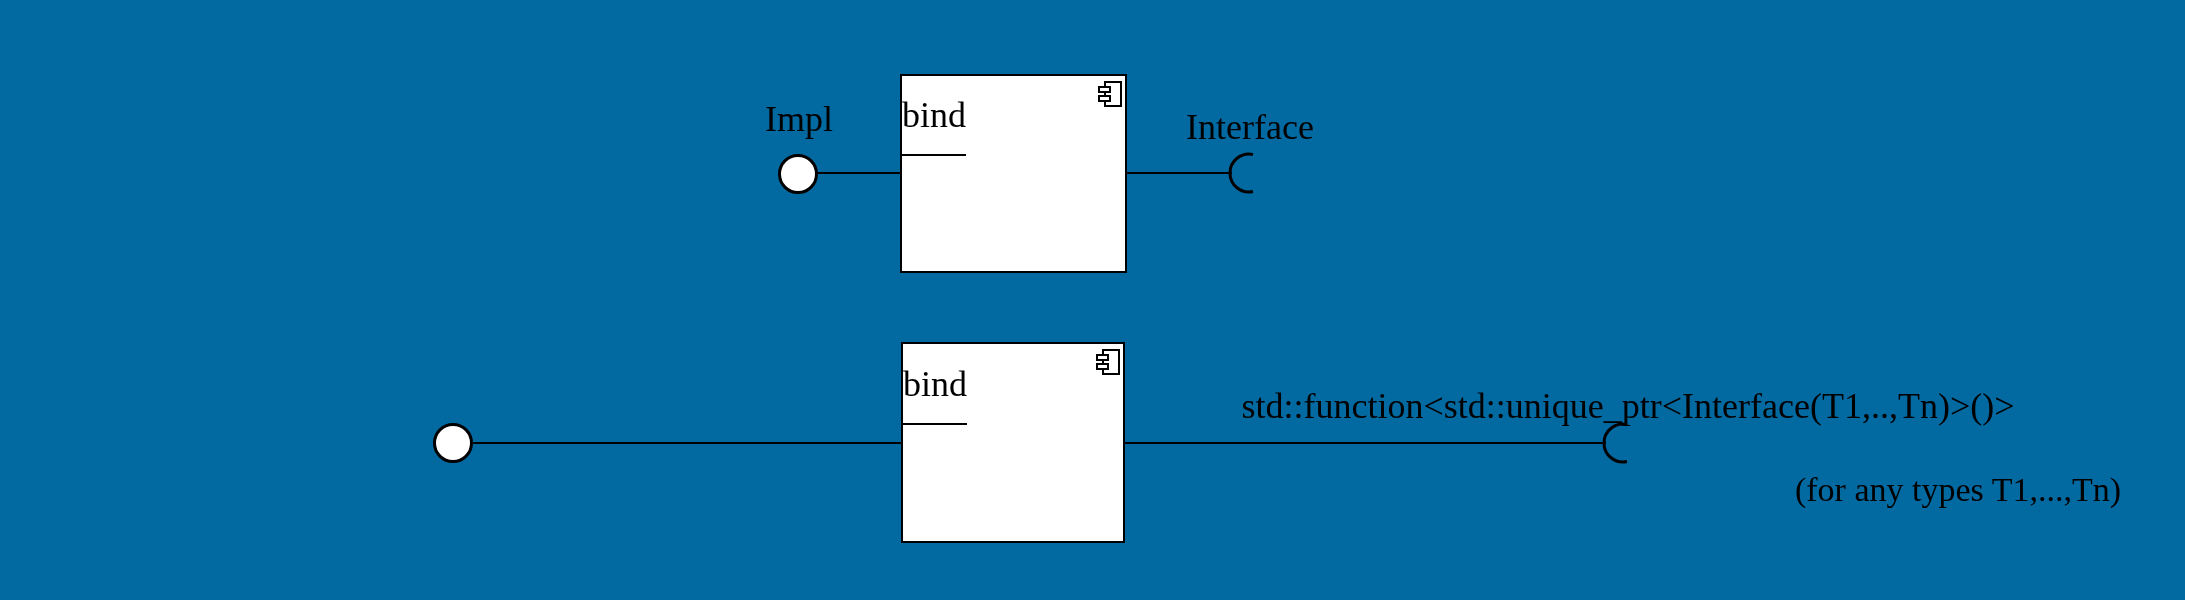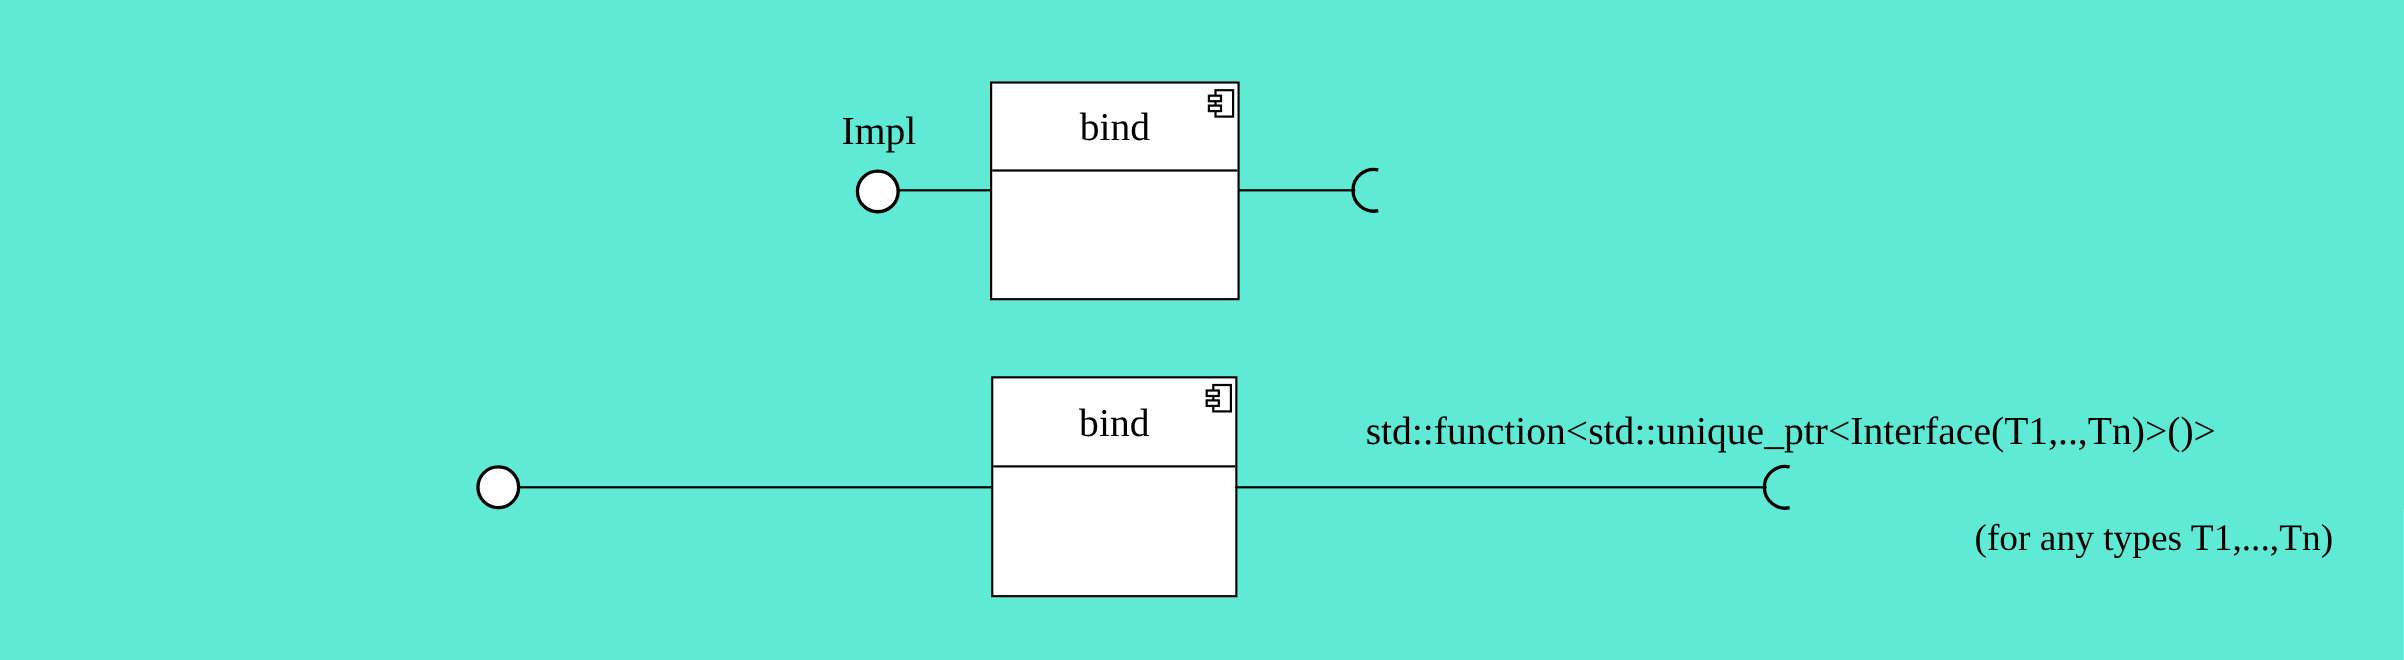--- a/index.html
+++ b/index.html
@@ -5,31 +5,31 @@
   html, body { margin: 0; padding: 0; }
   body {
     width: 2185px; height: 600px;
     background: #ffffff;
     font-family: "Liberation Serif", "DejaVu Serif", serif;
     color: #000000;
   }
   .canvas {
     position: relative;
     width: 2185px; height: 600px;
-    background: #5eead4;
+    background: #0369a1;
     overflow: hidden;
   }
   .abs { position: absolute; }
 
   
   .comp-box {
     border: 2px solid #000;
     background: #fff;
     box-sizing: border-box;
-    display: flex; flex-direction: column;
+    display: flex; flex-direction: row;
   }
   .comp-title {
     border-bottom: 2px solid #000;
     display: flex; align-items: center; justify-content: center;
     font-size: 36px;
     position: relative;
     box-sizing: border-box;
   }
   .comp-body { flex: 1; }
 
@@ -83,20 +83,21 @@
     <rect x="2" y="7" width="11" height="5" fill="#fff" stroke="#000" stroke-width="2"></rect>
     <rect x="2" y="16" width="11" height="5" fill="#fff" stroke="#000" stroke-width="2"></rect>
   </svg>
 
   <div class="abs wire" style="left:1126px; top:172px; width:106px;"></div>
 
   <svg class="abs icon-svg" style="left:1229px; top:153px; overflow:visible;" width="40" height="40" viewBox="0 0 40 40">
     <path d="M 23.95 1.42 A 19 19 0 1 0 23.95 38.58" fill="none" stroke="#000" stroke-width="3"></path>
   </svg>
 
+  <div class="abs lbl" style="left:1100px; top:109px; width:300px;">Interface</div>
 
 
   <div class="abs ball" style="left:433px; top:423px;"></div>
 
   <div class="abs wire" style="left:471px; top:442px; width:431px;"></div>
 
   <div class="abs comp-box" style="left:901px; top:342px; width:224px; height:201px;">
     <div class="comp-title" style="height:81px;">
       <span>bind</span>
     </div>
@@ -108,17 +109,17 @@
     <rect x="2" y="7" width="11" height="5" fill="#fff" stroke="#000" stroke-width="2"></rect>
     <rect x="2" y="16" width="11" height="5" fill="#fff" stroke="#000" stroke-width="2"></rect>
   </svg>
 
   <div class="abs wire" style="left:1123px; top:442px; width:483px;"></div>
 
   <svg class="abs icon-svg" style="left:1603px; top:423px; overflow:visible;" width="40" height="40" viewBox="0 0 40 40">
     <path d="M 23.95 1.42 A 19 19 0 1 0 23.95 38.58" fill="none" stroke="#000" stroke-width="3"></path>
   </svg>
 
-  <div class="abs lbl" style="left:1128px; top:374px; width:1000px;">std::function&lt;std::unique_ptr&lt;Interface(T1,..,Tn)&gt;()&gt;</div>
+  <div class="abs lbl" style="left:1128px; top:388px; width:1000px;">std::function&lt;std::unique_ptr&lt;Interface(T1,..,Tn)&gt;()&gt;</div>
 
   <div class="abs note-lbl" style="left:1708px; top:473px; width:500px;">(for any types T1,...,Tn)</div>
 
 </div>
 
 </body></html>

